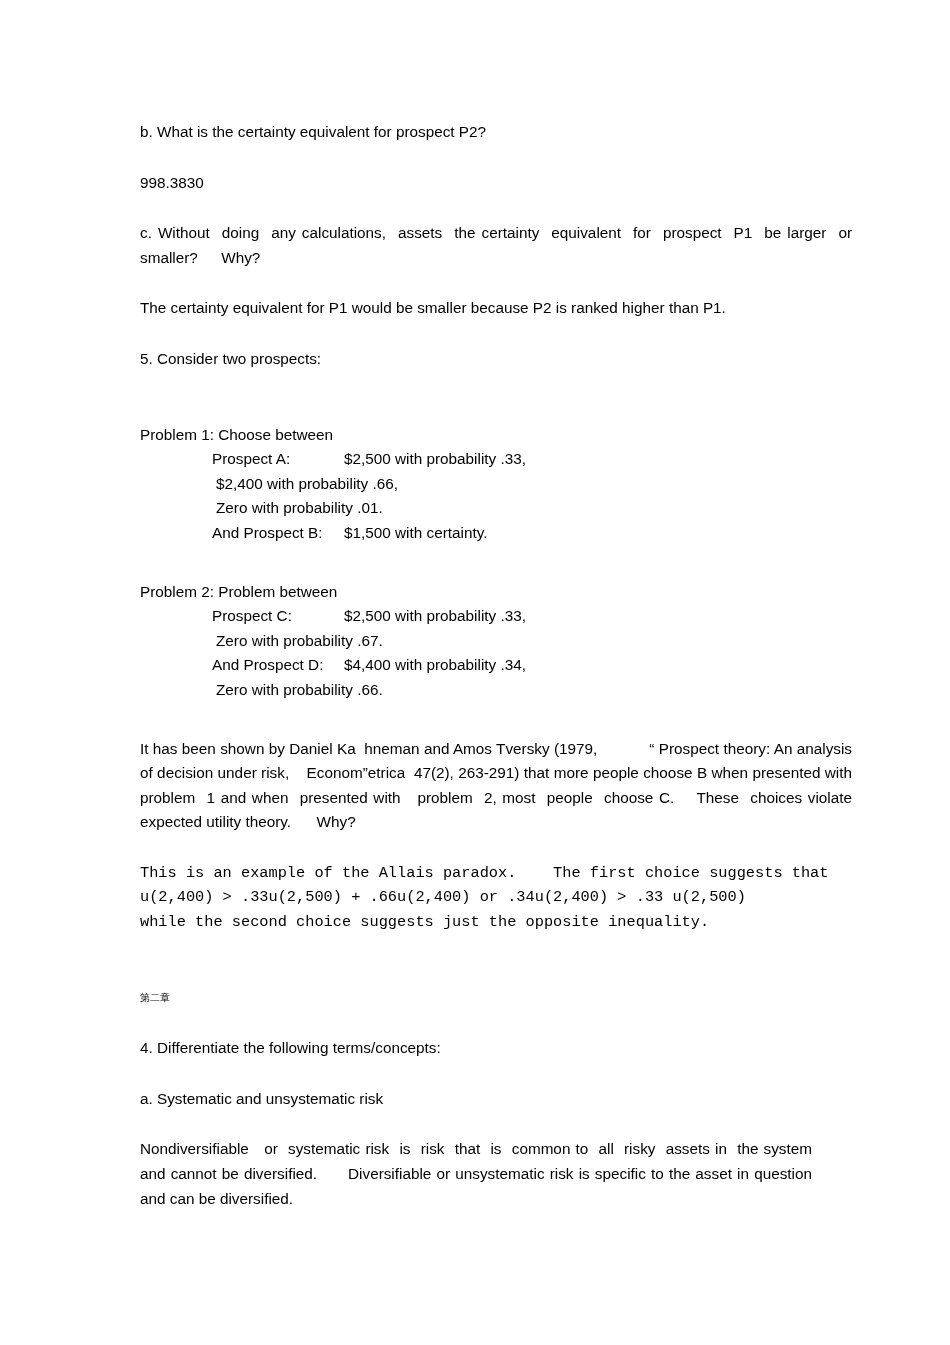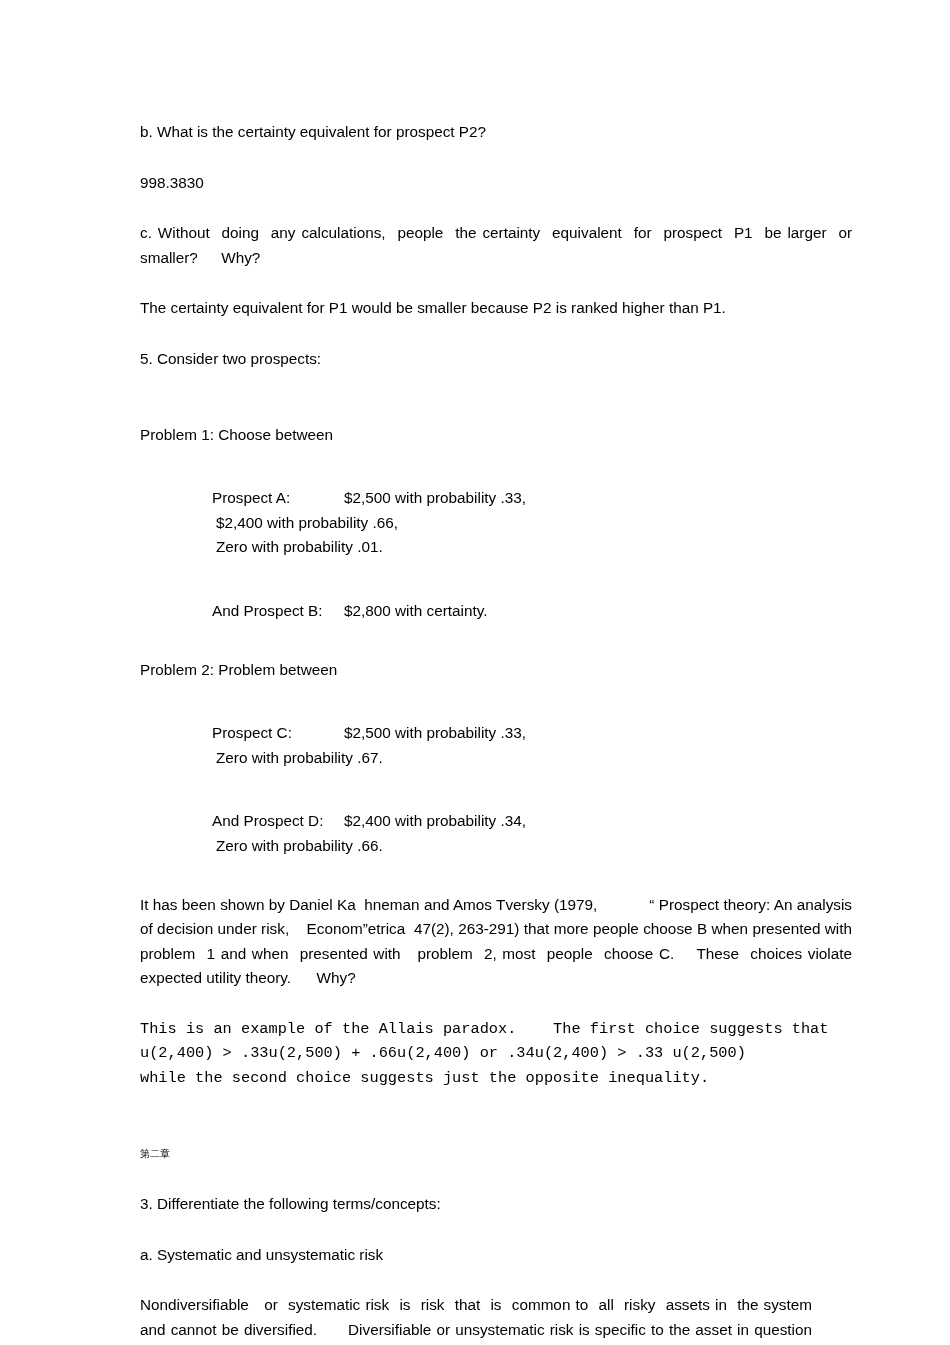--- a/index.html
+++ b/index.html
@@ -53,21 +53,20 @@
   .prospect-heading {
   }
   .prospect-row {
     display: block;
     margin-left: 72px;
     white-space: pre;
   }
   .prospect-row .label {
     display: inline-block;
     width: 132px;
-    margin-top: 39px;
   }
   .prospect-cont {
     display: block;
     margin-left: 76px;
     white-space: pre;
   }
 
   .block-spacer-sm { height: 25px; }
   .block-spacer-md { height: 34px; }
 
@@ -95,68 +94,68 @@
 <body>
 
 <div class="page">
   <div class="content">
 
 
     <p class="para">b. What is the certainty equivalent for prospect P2?</p>
 
     <p class="para">998.3830</p>
 
-    <p class="para justify ws-wide">c. Without  doing  any calculations,  people  the certainty  equivalent  for  prospect  P1  be larger  or smaller?    Why?</p>
+    <p class="para justify ws-wide">c. Without  doing  any calculations,  assets  the certainty  equivalent  for  prospect  P1  be larger  or smaller?    Why?</p>
 
     <p class="para">The certainty equivalent for P1 would be smaller because P2 is ranked higher than P1.</p>
 
     <p class="para">5. Consider two prospects:</p>
 
     <div class="block-spacer-sm"></div>
 
     <div class="prospect-block">
       <div class="prospect-heading">Problem 1: Choose between</div>
 
       <div class="prospect-row"><span class="label">Prospect A:</span><span>$2,500 with probability .33,</span></div>
 
       <div class="prospect-cont">$2,400 with probability .66,</div>
 
       <div class="prospect-cont">Zero with probability .01.</div>
 
-      <div class="prospect-row"><span class="label">And Prospect B:</span><span>$2,800 with certainty.</span></div>
+      <div class="prospect-row"><span class="label">And Prospect B:</span><span>$1,500 with certainty.</span></div>
     </div>
 
     <div class="block-spacer-md"></div>
 
     <div class="prospect-block">
       <div class="prospect-heading">Problem 2: Problem between</div>
 
       <div class="prospect-row"><span class="label">Prospect C:</span><span>$2,500 with probability .33,</span></div>
 
       <div class="prospect-cont">Zero with probability .67.</div>
 
-      <div class="prospect-row"><span class="label">And Prospect D:</span><span>$2,400 with probability .34,</span></div>
+      <div class="prospect-row"><span class="label">And Prospect D:</span><span>$4,400 with probability .34,</span></div>
 
       <div class="prospect-cont">Zero with probability .66.</div>
     </div>
 
     <div class="block-spacer-md"></div>
 
     <p class="para justify">It has been shown by Daniel Ka  hneman and Amos Tversky (1979,            “ Prospect theory: An analysis of decision under risk,    Econom”etrica  47(2), 263-291) that more people choose B when presented with  problem  1 and when  presented with   problem  2, most  people  choose C.    These  choices violate expected utility theory.      Why?</p>
 
     <div class="stack">
       <div>This is an example of the Allais paradox.    The first choice suggests that</div>
       <div>u(2,400) &gt; .33u(2,500) + .66u(2,400) or .34u(2,400) &gt; .33 u(2,500)</div>
       <div>while the second choice suggests just the opposite inequality.</div>
     </div>
 
     <div class="block-spacer-sm"></div>
 
     <p class="cjk">第二章</p>
 
-    <p class="para">3. Differentiate the following terms/concepts:</p>
+    <p class="para">4. Differentiate the following terms/concepts:</p>
 
     <p class="para">a. Systematic and unsystematic risk</p>
 
     <p class="para justify narrow-col">Nondiversifiable   or  systematic risk  is  risk  that  is  common to  all  risky  assets in  the system  and cannot be diversified.      Diversifiable or unsystematic risk is specific to the asset in question and can be diversified.</p>
 
   </div>
 </div>
 
 </body></html>

